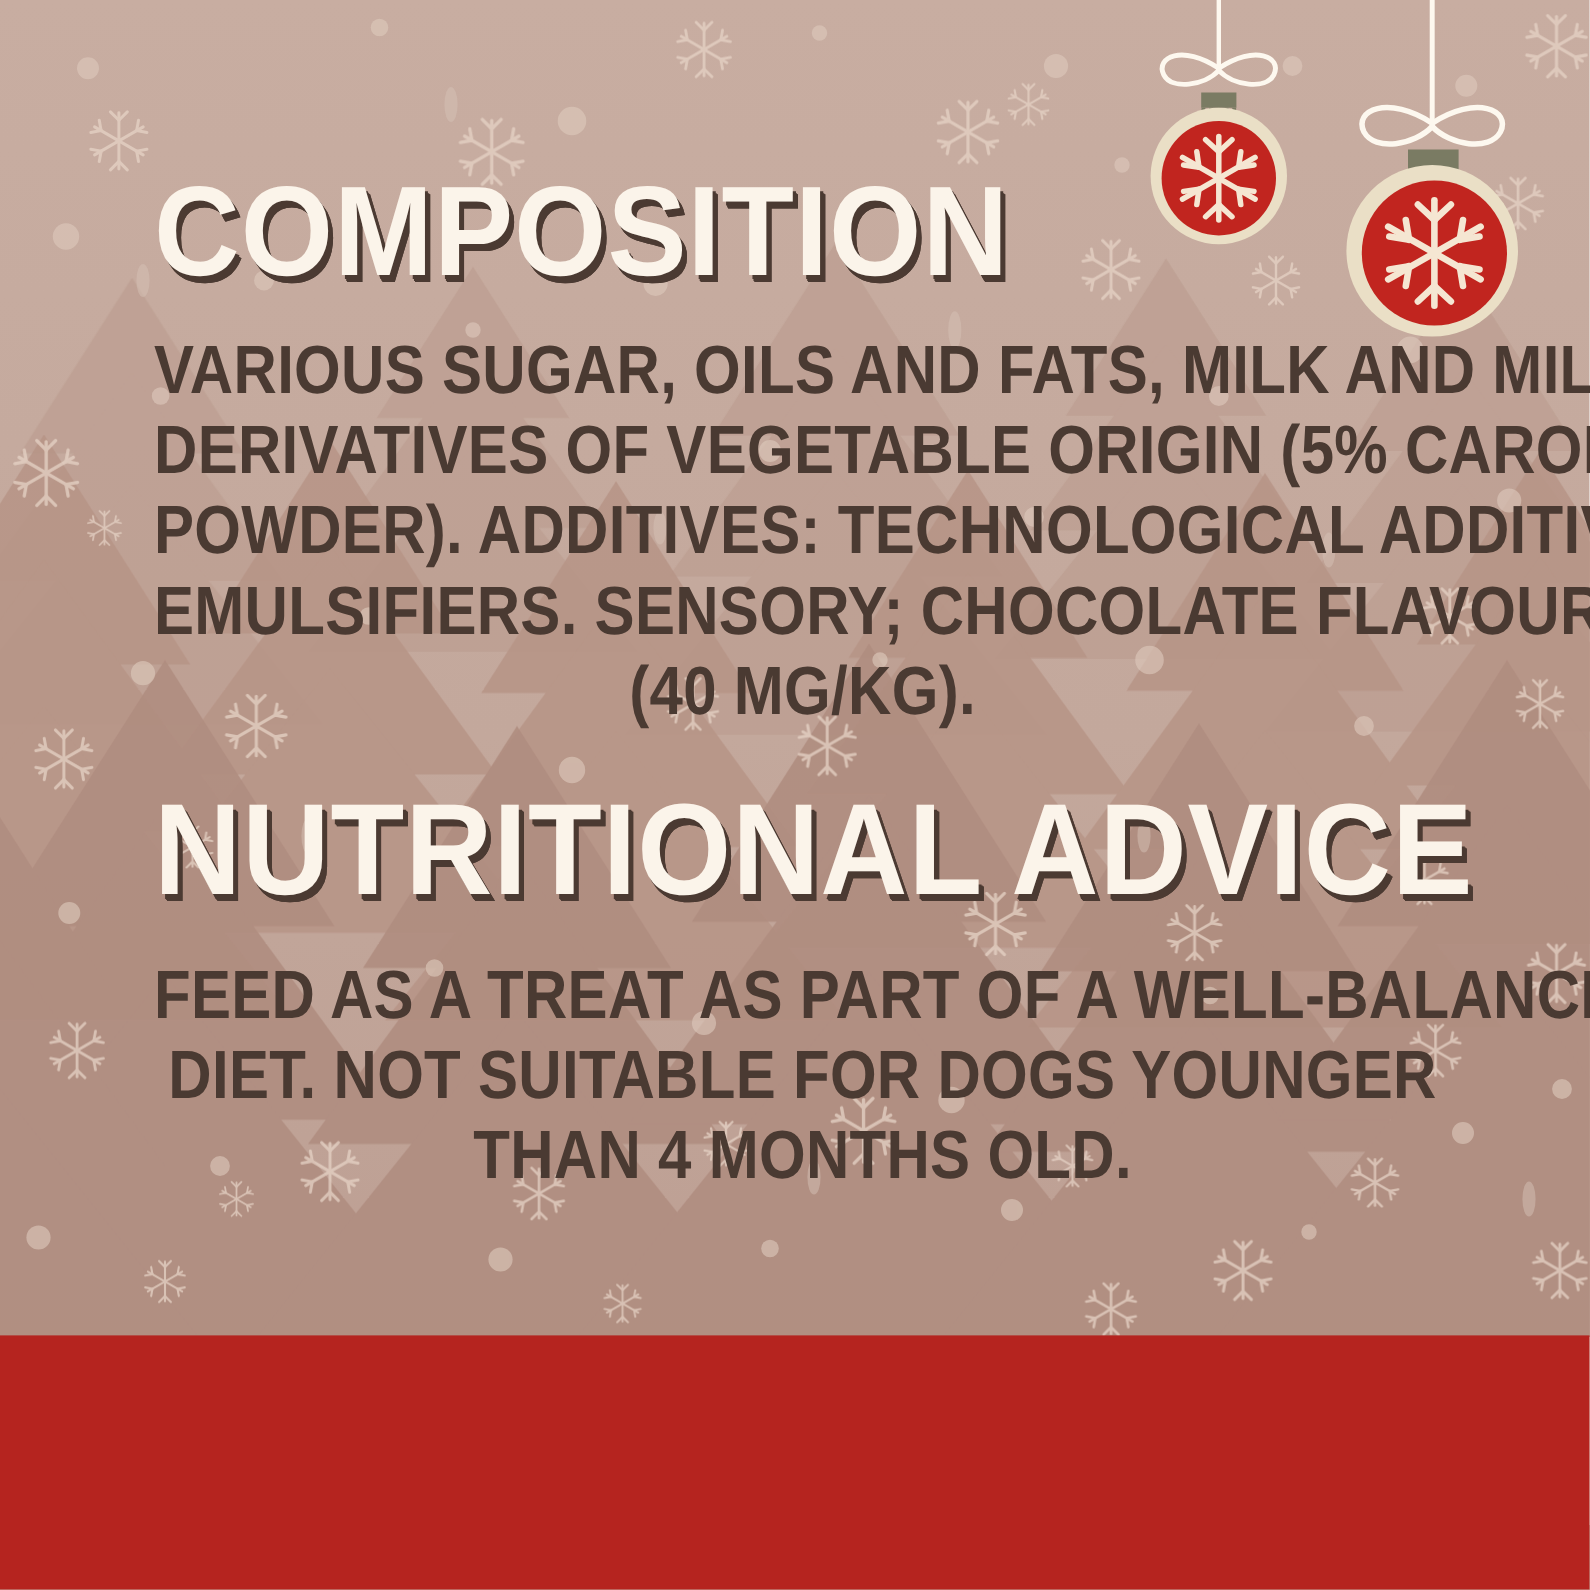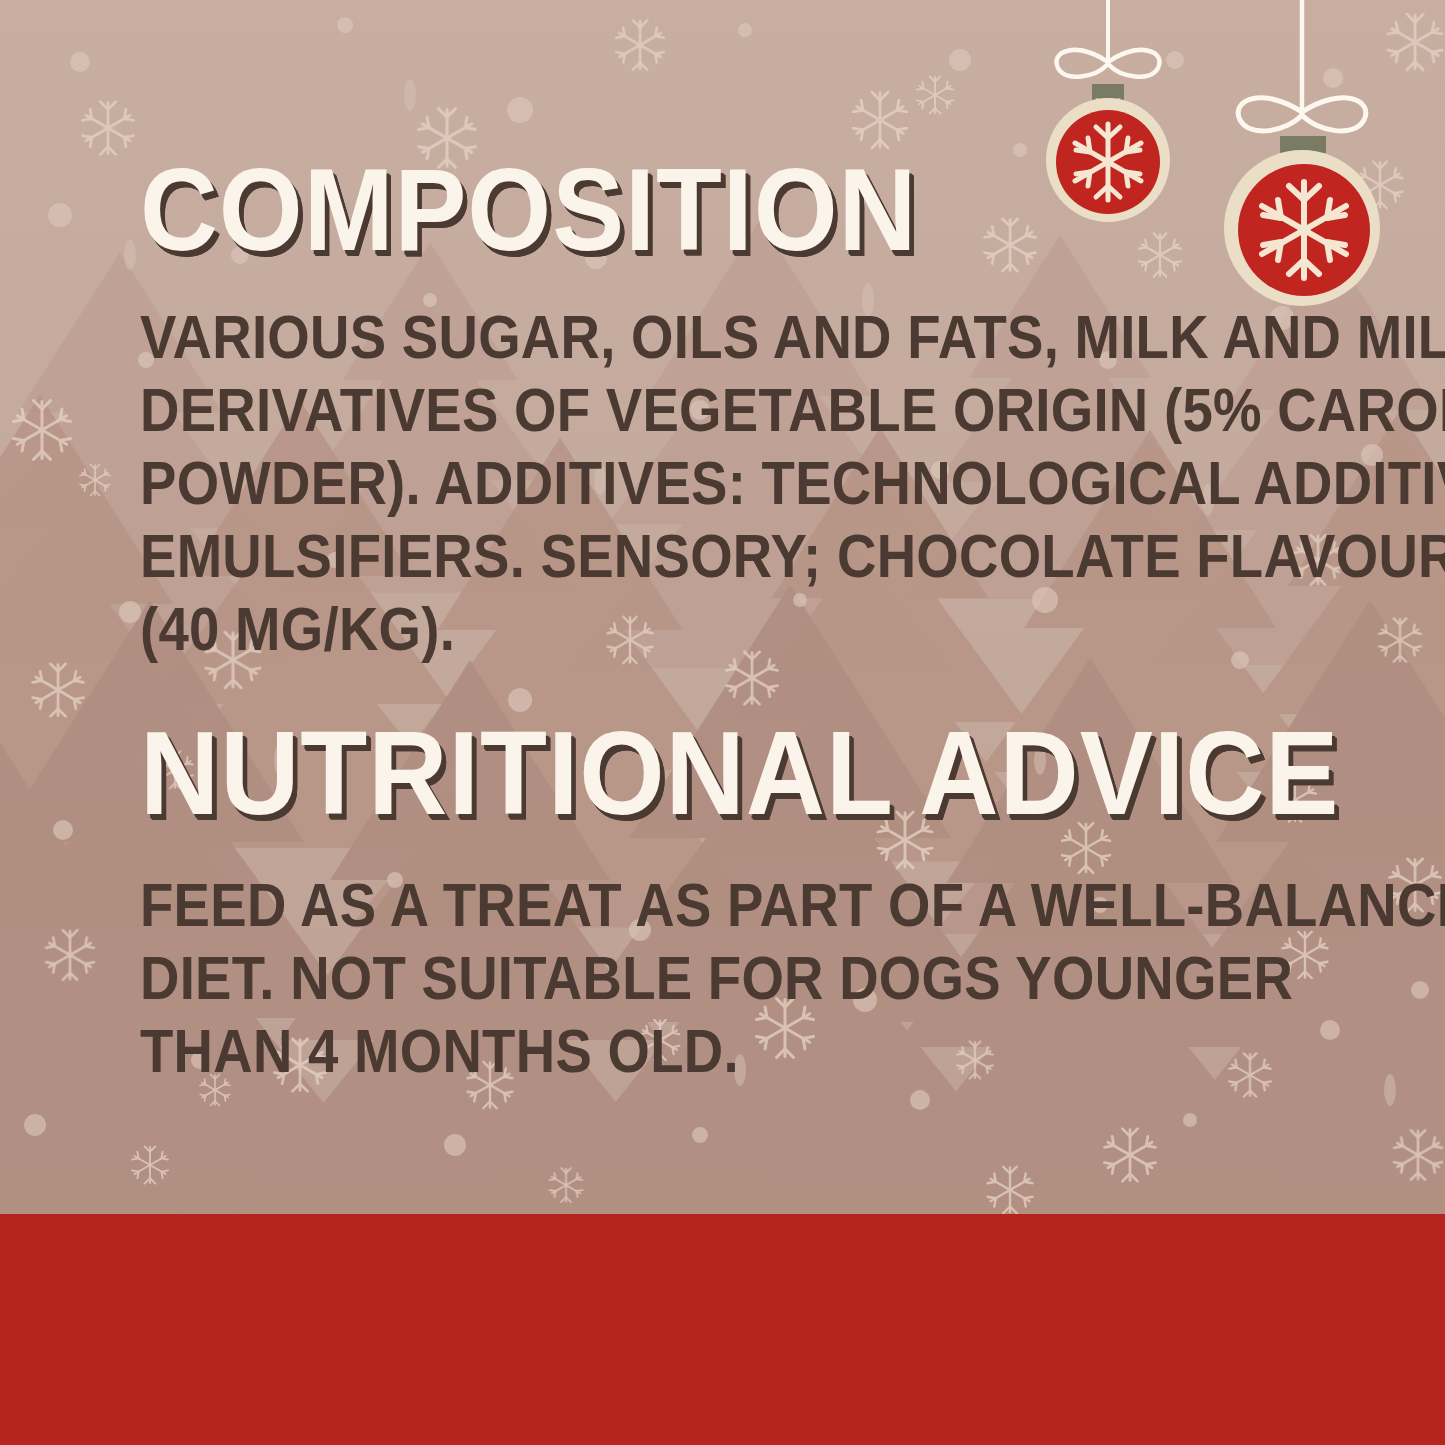--- a/index.html
+++ b/index.html
@@ -7,20 +7,21 @@
     padding: 0;
     background: #ffffff;
   }
   .canvas {
     position: relative;
     width: 1445px;
     height: 1445px;
     overflow: hidden;
     background: #c5aa9e;
     font-family: "Liberation Sans", sans-serif;
+    text-align: center;
   }
 
   
   .bg-base {
     position: absolute;
     left: 0; top: 0;
     width: 1445px;
     height: 1215px;
     background: linear-gradient(180deg, #c8ada1 0%, #c3a89c 55%, #bd9f93 100%);
   }

